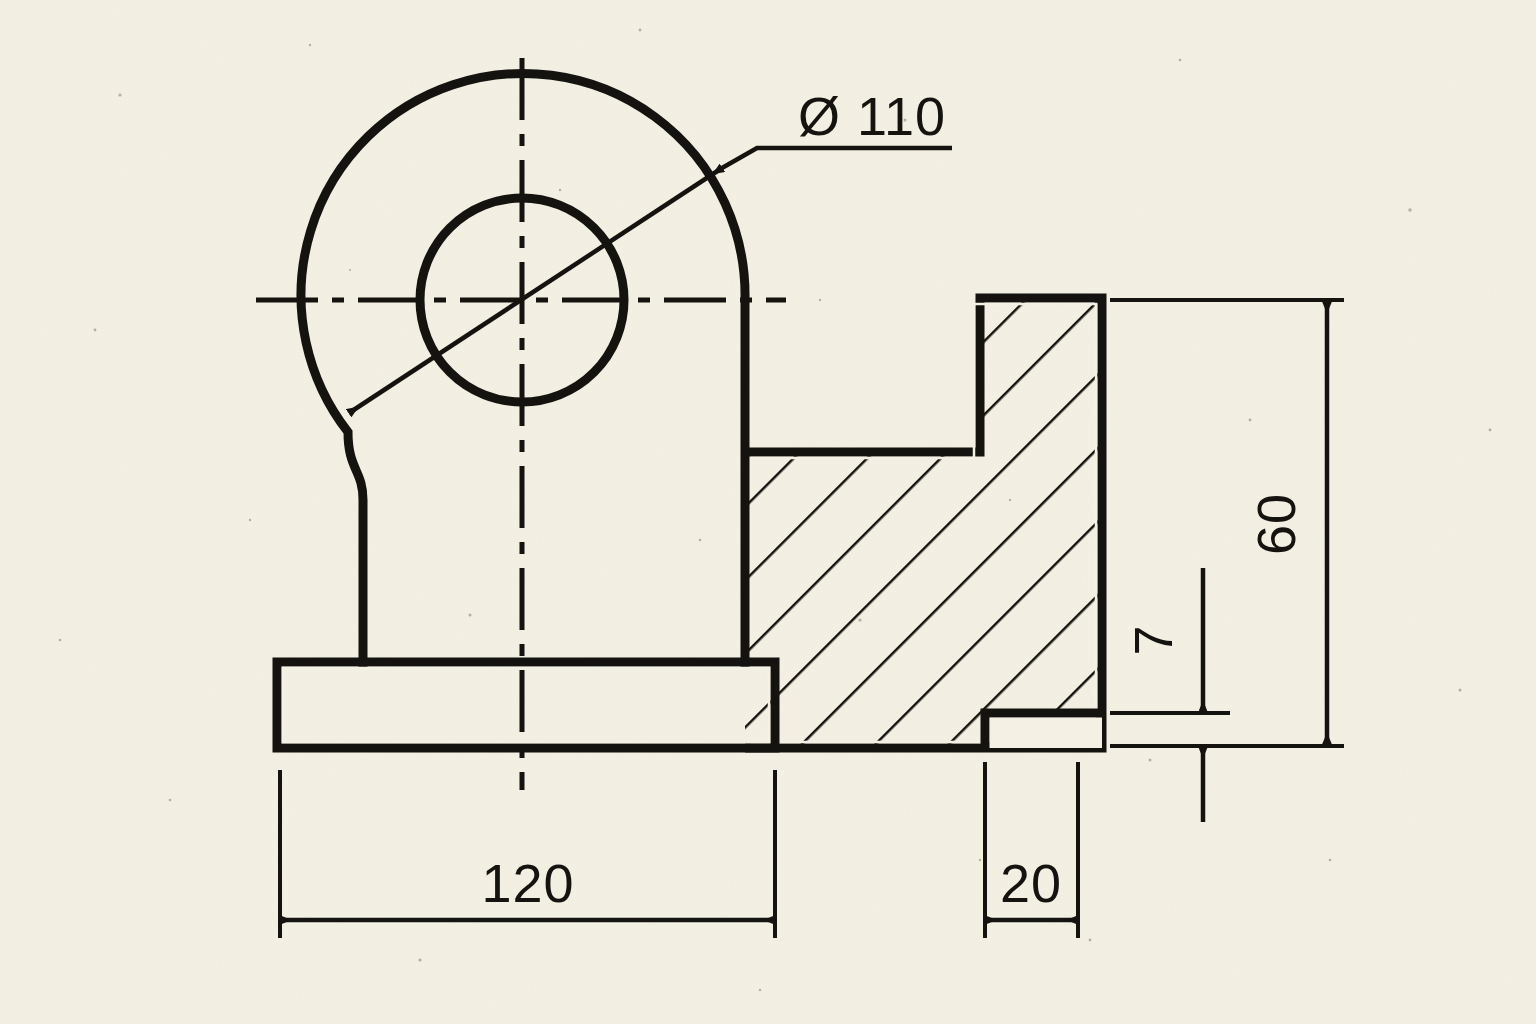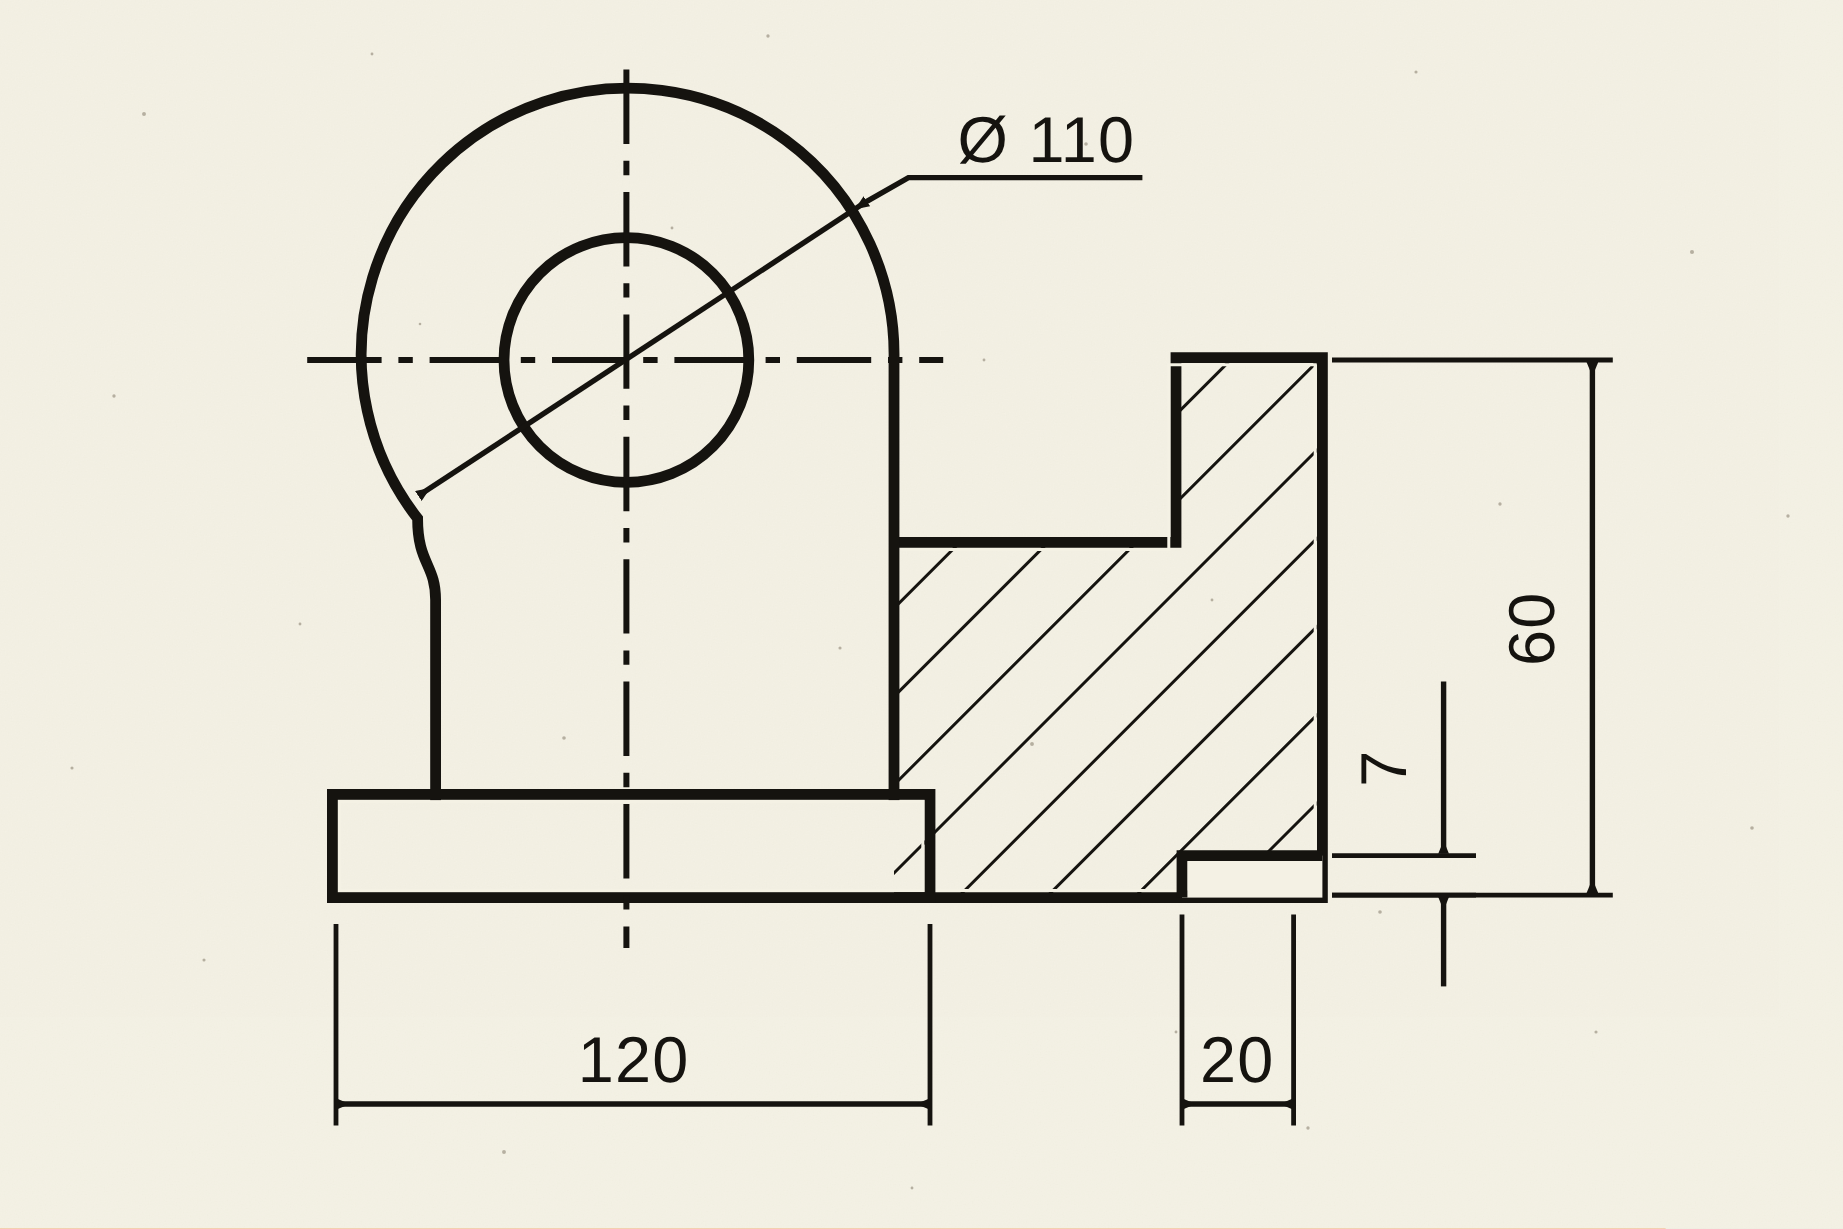--- a/index.html
+++ b/index.html
@@ -11,21 +11,21 @@
   body {
     width: 1536px;
     height: 1024px;
     overflow: hidden;
     font-family: "Liberation Sans", sans-serif;
   }
   #sheet {
     position: relative;
     width: 1388px;
     height: 1024px;
-    background: #f97316;
+    background: #fde047;
   }
   #sheet svg {
     display: block;
     position: absolute;
     left: 0;
     top: 0;
   }
   .dim-text {
     font-family: "Liberation Sans", sans-serif;
     font-size: 54px;

